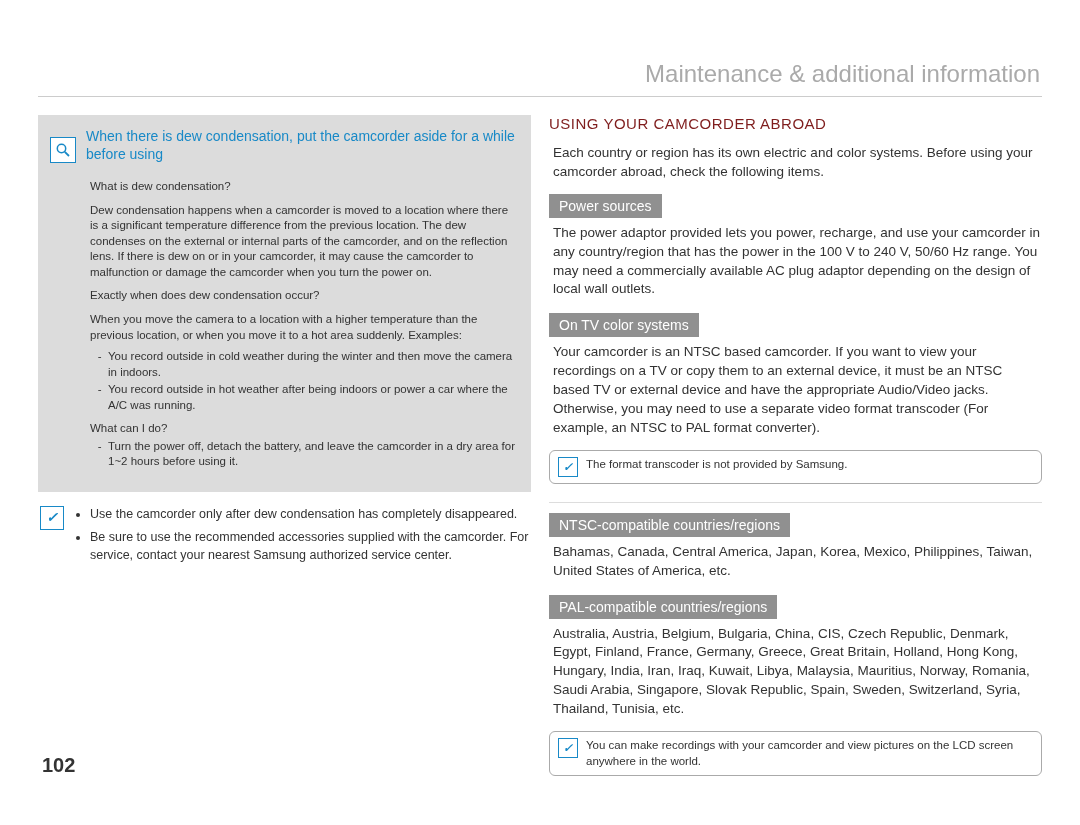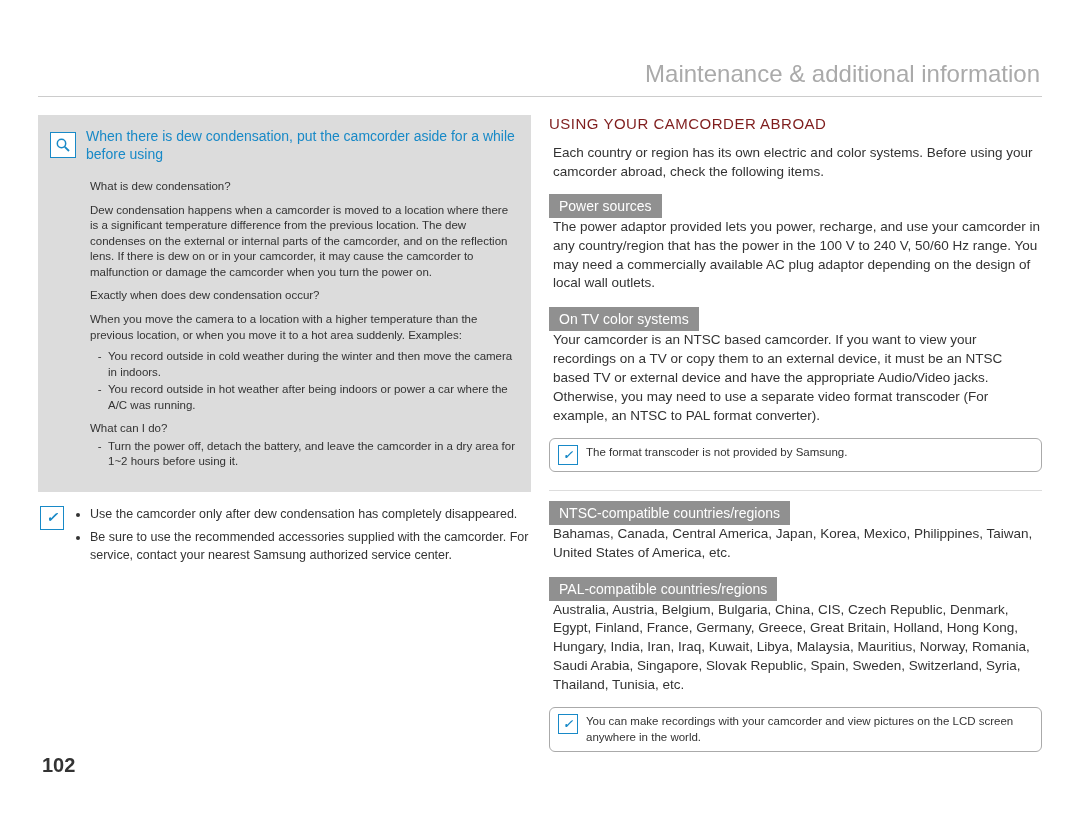--- a/index.html
+++ b/index.html
@@ -43,21 +43,21 @@
   
   .greybox {
     background: #dcdcdc;
     padding: 12px 12px 14px 12px;
     font-size: 13px;
     line-height: 1.35;
   }
   .greybox .row1 {
     display: flex;
     gap: 10px;
-    align-items: center;
+    align-items: flex-end;
   }
   .icon-sq {
     width: 26px; height: 26px;
     flex: 0 0 26px;
     border: 1.5px solid #1889c7;
     display: flex; align-items: center; justify-content: center;
     background: #fff;
   }
   .icon-sq svg { display:block; }
   .greybox .head {
@@ -109,20 +109,21 @@
     font-size: 13.5px;
     line-height: 1.4;
     margin: 0 0 12px 4px;
   }
   .tag {
     display: inline-block;
     background: #909090;
     color: #fff;
     font-size: 14px;
     padding: 4px 10px;
+    margin-bottom: 6px;
   }
   .tagblock { margin-bottom: 14px; }
   .framed-note {
     border: 1px solid #aaa;
     border-radius: 6px;
     padding: 6px 10px 6px 8px;
     display: flex;
     gap: 8px;
     align-items:flex-start;
     font-size: 11.5px;

